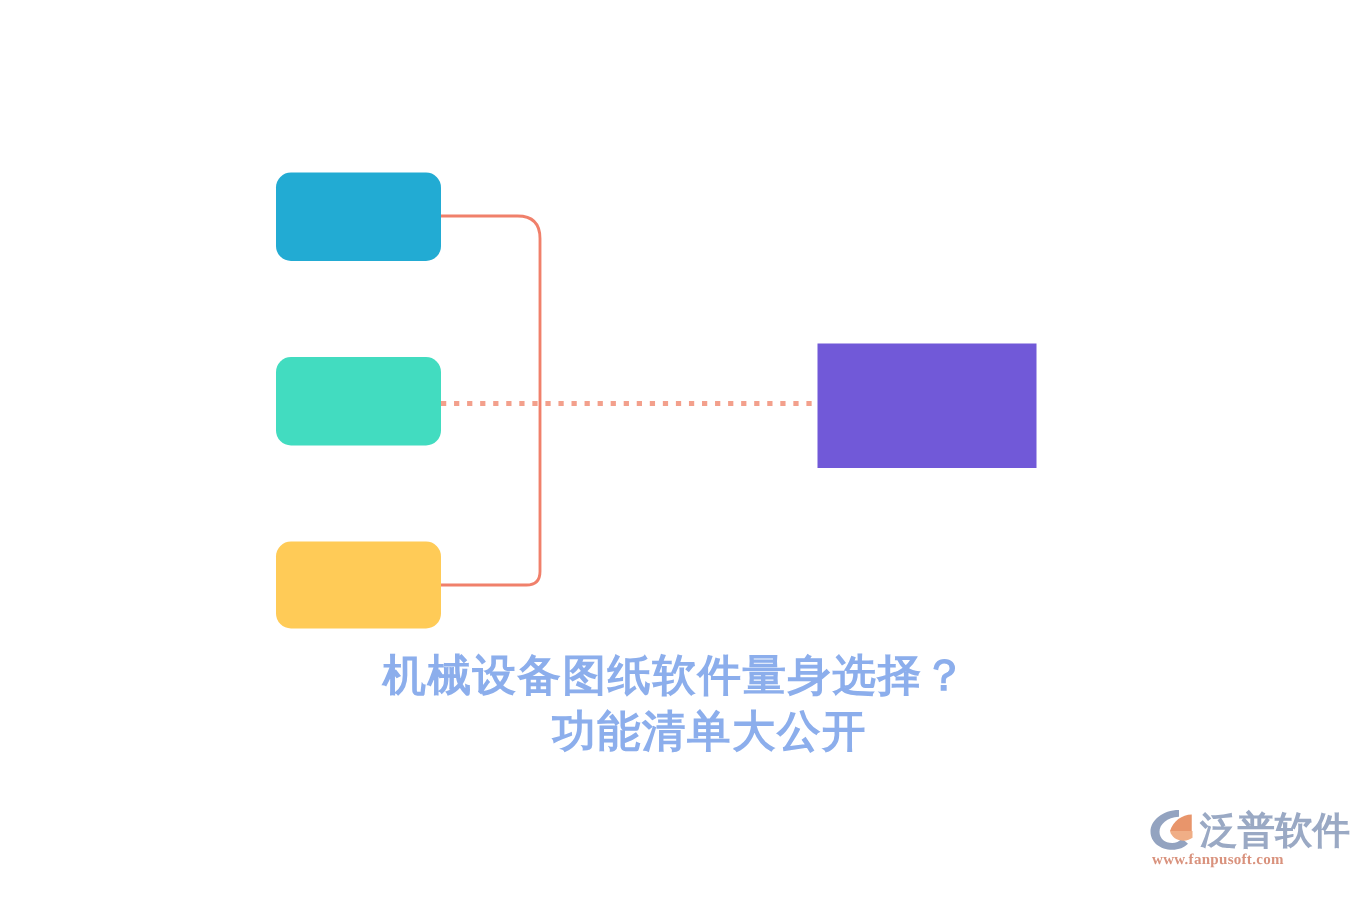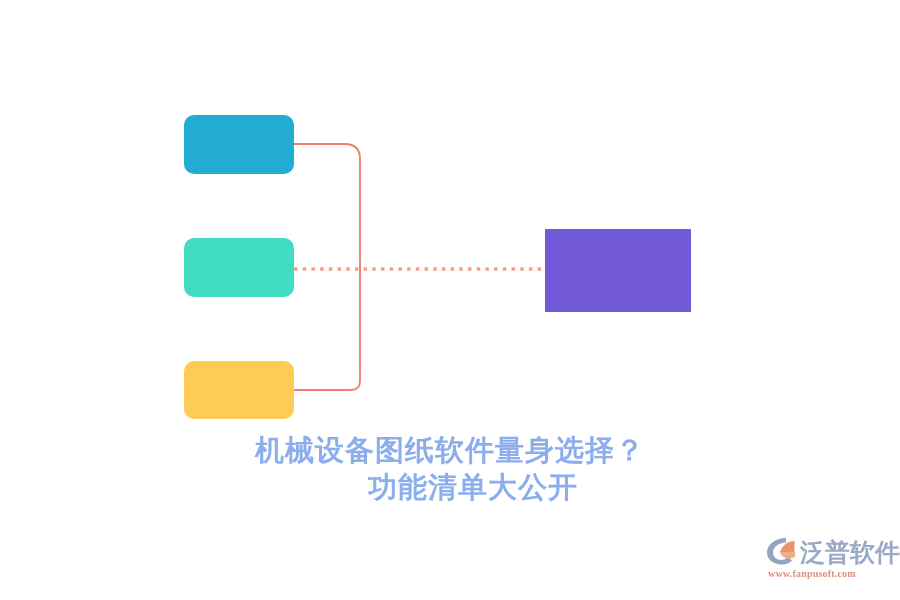--- a/index.html
+++ b/index.html
@@ -94,20 +94,21 @@
     left: 766px;
     top: 536px;
     width: 128px;
     height: 56px;
     display: flex;
     flex-direction: column;
     align-items: flex-start;
   }
   #logo-row {
     display: flex;
+    align-items: center;
     height: 34px;
   }
   #logo-mark {
     width: 32px;
     height: 30px;
     flex: 0 0 32px;
     margin-right: 2px;
   }
   #logo-name {
     font-size: 25px;

